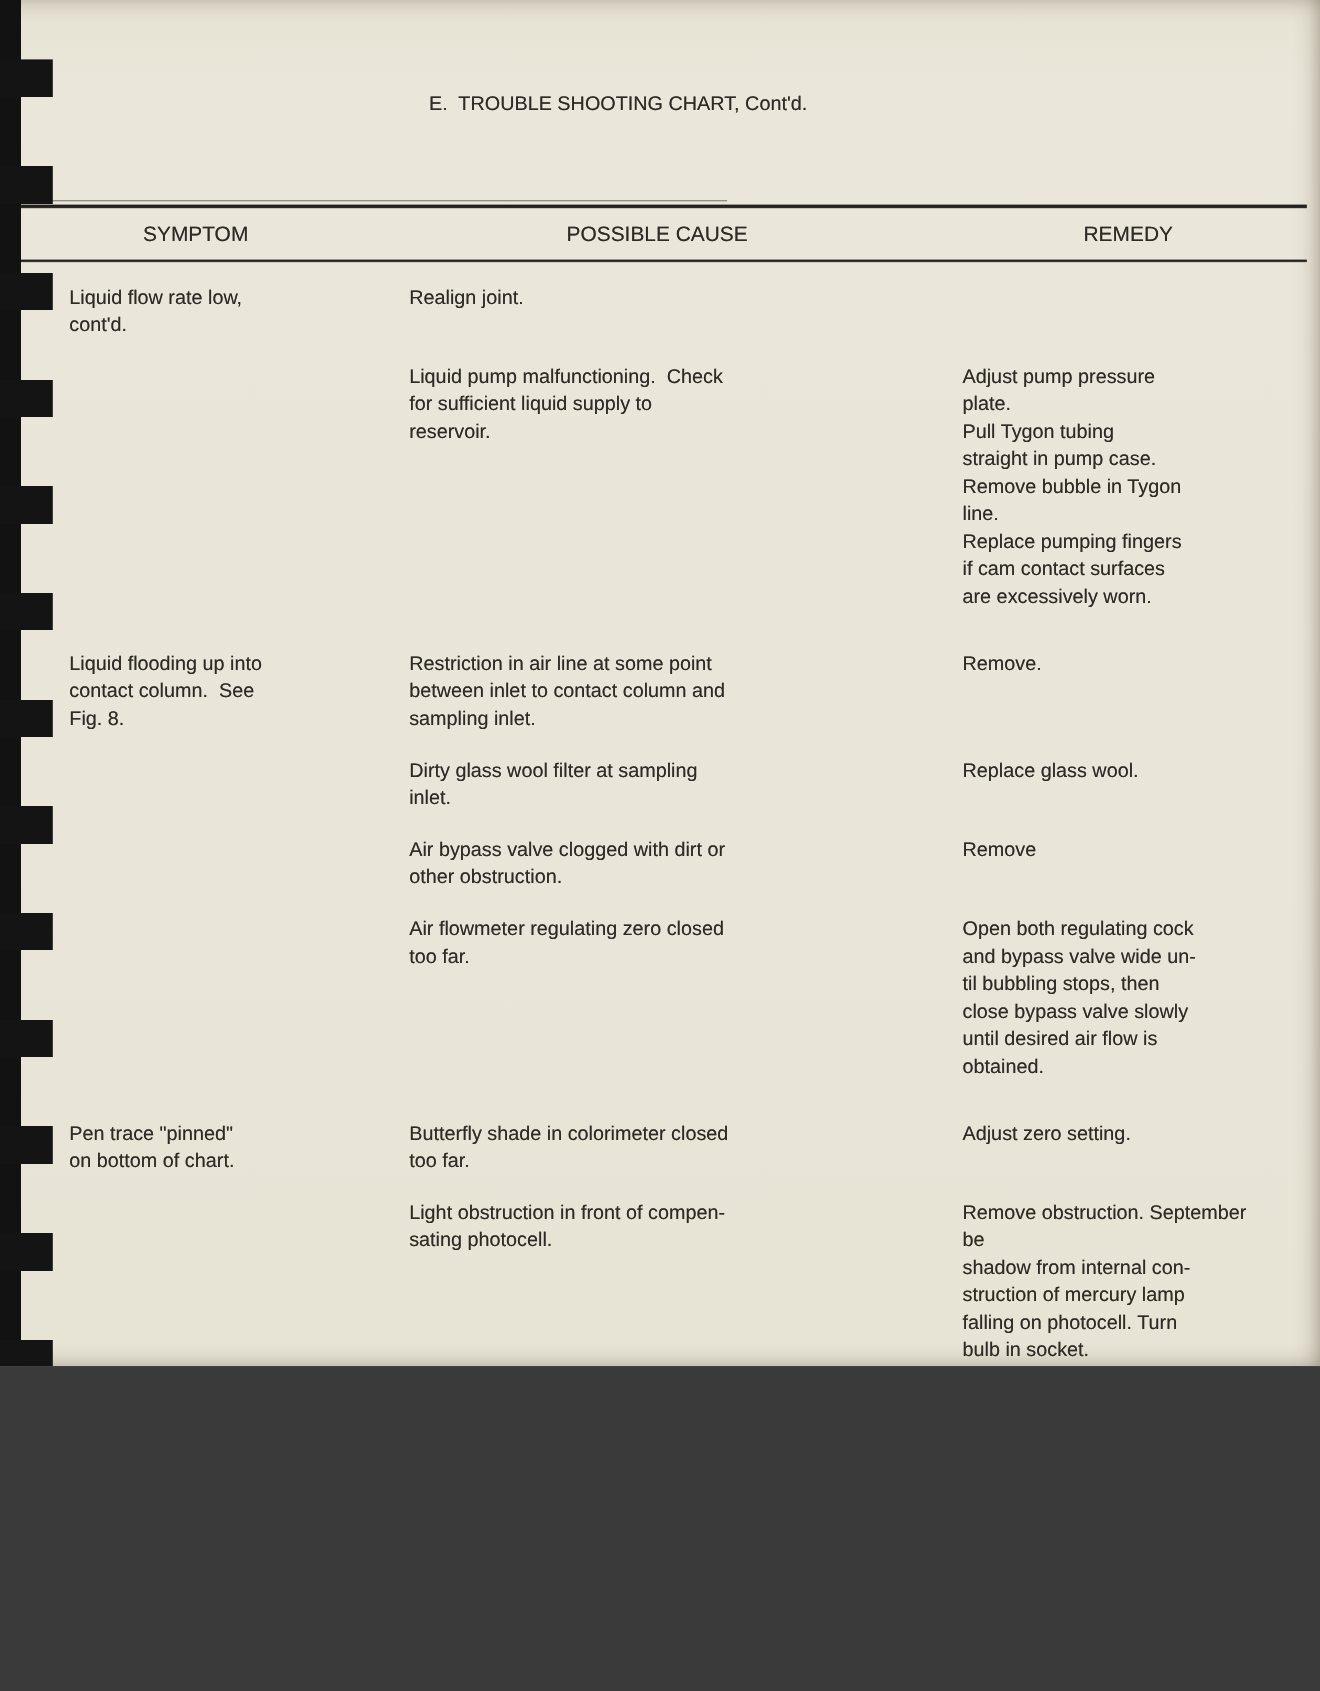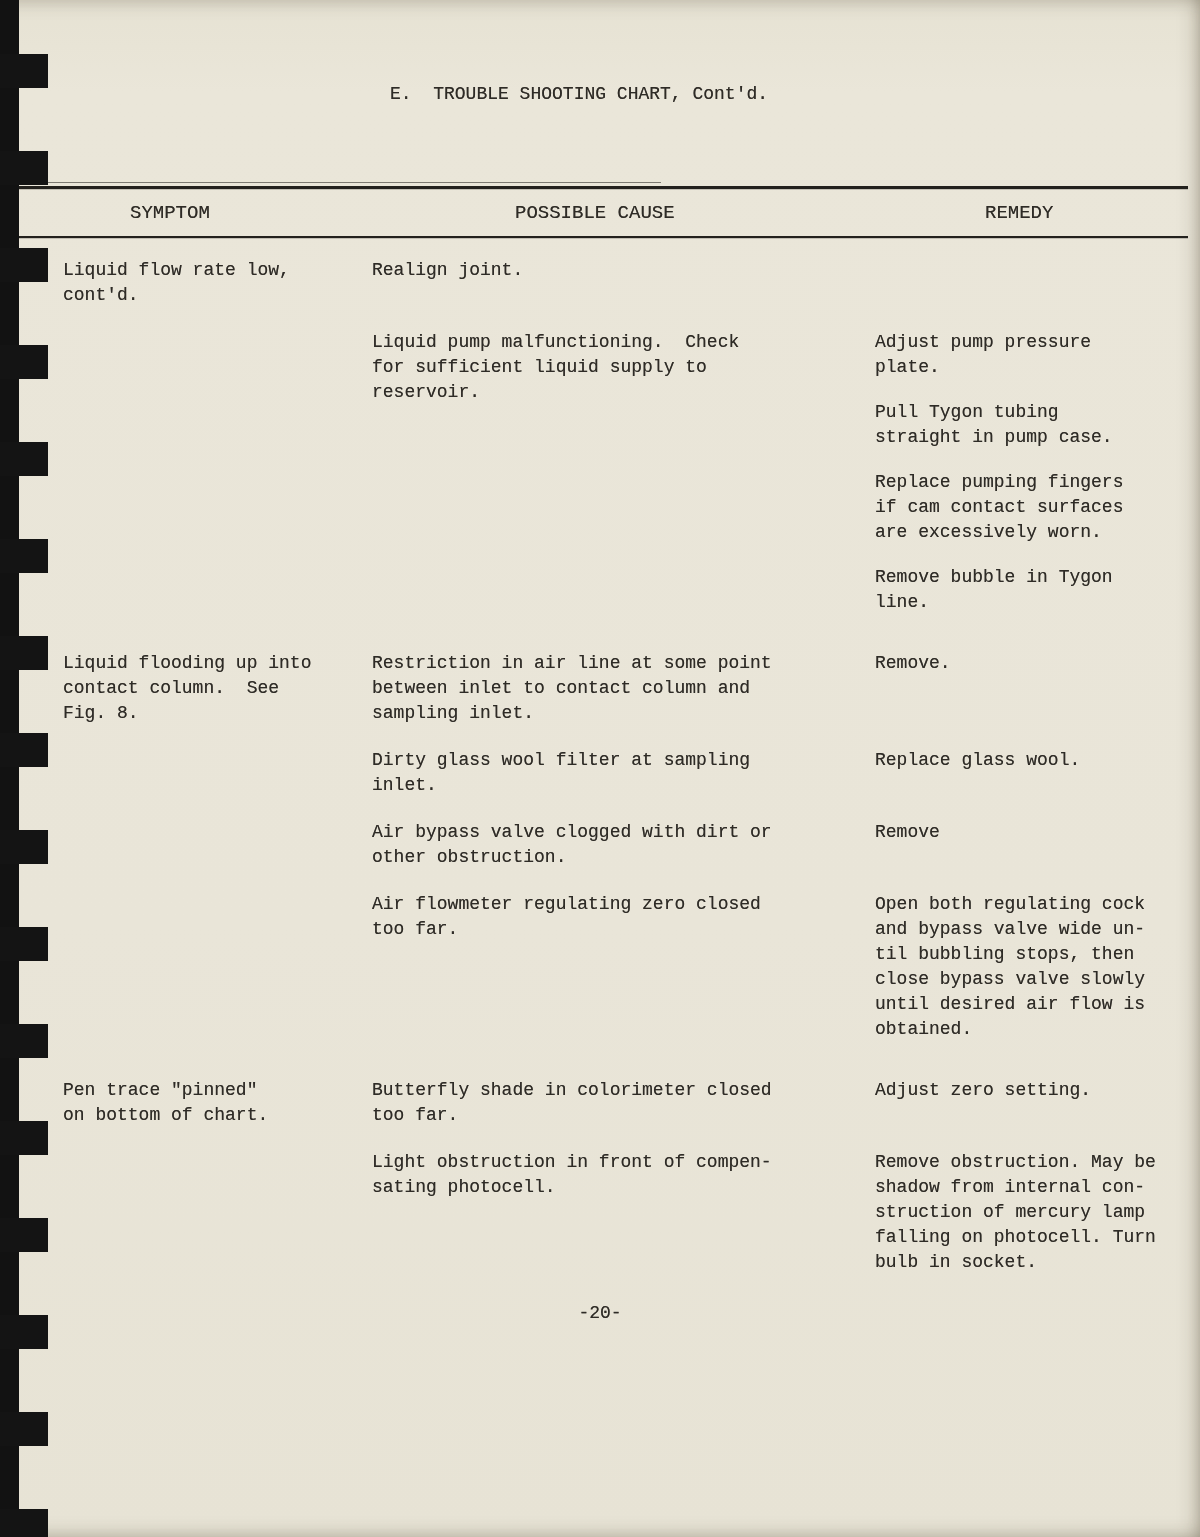--- a/index.html
+++ b/index.html
@@ -1,22 +1,22 @@
 <!DOCTYPE html>
 <html><head>
 <meta charset="utf-8">
 <style>
   html, body { margin: 0; padding: 0; background: #3a3a3a; }
   .scan {
     position: relative;
     width: 1200px;
-    height: 1537px;
+    height: 1242px;
     background: linear-gradient(180deg, #e6e2d3 0%, #eae6d9 6%, #e9e5d8 60%, #e7e3d5 100%);
     overflow: hidden;
-    font-family: Liberation Mono, monospace;
+    font-family: Liberation Sans, sans-serif;
     color: #2e2b26;
     box-shadow: inset -12px 0 20px -10px rgba(60,50,30,.35),
                 inset 0 -12px 20px -12px rgba(60,50,30,.28),
                 inset 0 14px 20px -14px rgba(60,50,30,.22);
   }
   .scan * { box-sizing: border-box; }
 
   
   .binding {
     position: absolute; left: 0; top: 0; bottom: 0; width: 58px;
@@ -68,21 +68,21 @@
   .tbody { padding: 20px 42px 0 63px; }
   .group + .group { margin-top: 36px; }
   .row + .row { margin-top: 22px; }
 
   .cell {
     font-size: 18px; line-height: 25px;
     white-space: pre-wrap;
     text-shadow: 0 0 0.6px rgba(46,43,38,.6);
   }
   .remedy-para { margin: 0; }
-  .remedy-para + .remedy-para { margin-top: 20px; }
+  .remedy-para + .remedy-para { }
 
   .page-number {
     margin-top: 26px;
     text-align: center;
     font-size: 18px; line-height: 25px;
     text-shadow: 0 0 0.6px rgba(46,43,38,.6);
   }
 </style>
 </head>
 <body>
@@ -110,24 +110,24 @@
 cont'd.</div>
             <div class="cell remedy"><p class="remedy-para">Realign joint.</p></div>
           </div>
           <div class="grid3 row">
             <div class="cell symptom"></div>
             <div class="cell cause">Liquid pump malfunctioning.  Check
 for sufficient liquid supply to
 reservoir.</div>
             <div class="cell remedy"><p class="remedy-para">Adjust pump pressure
 plate.</p><p class="remedy-para">Pull Tygon tubing
-straight in pump case.</p><p class="remedy-para">Replace pumping fingers
+straight in pump case.</p><p class="remedy-para">Remove bubble in Tygon
+line.</p><p class="remedy-para">Replace pumping fingers
 if cam contact surfaces
-are excessively worn.</p><p class="remedy-para">Remove bubble in Tygon
-line.</p></div>
+are excessively worn.</p></div>
           </div>
         </div>
         <div class="group">
           <div class="grid3 row">
             <div class="cell symptom">Liquid flooding up into
 contact column.  See
 Fig. 8.</div>
             <div class="cell cause">Restriction in air line at some point
 between inlet to contact column and
 sampling inlet.</div>
@@ -162,21 +162,21 @@
             <div class="cell symptom">Pen trace "pinned"
 on bottom of chart.</div>
             <div class="cell cause">Butterfly shade in colorimeter closed
 too far.</div>
             <div class="cell remedy"><p class="remedy-para">Adjust zero setting.</p></div>
           </div>
           <div class="grid3 row">
             <div class="cell symptom"></div>
             <div class="cell cause">Light obstruction in front of compen-
 sating photocell.</div>
-            <div class="cell remedy"><p class="remedy-para">Remove obstruction. May be
+            <div class="cell remedy"><p class="remedy-para">Remove obstruction. September be
 shadow from internal con-
 struction of mercury lamp
 falling on photocell. Turn
 bulb in socket.</p></div>
           </div>
         </div>
       </div>
 
     <div class="page-number">-20-</div>
   </div>

